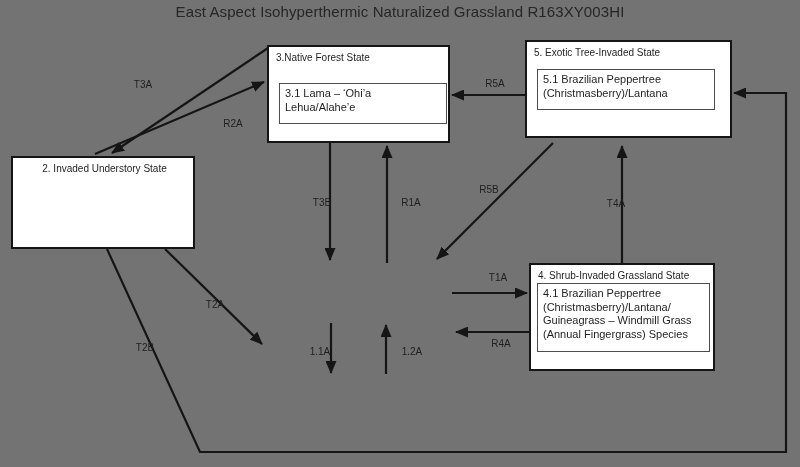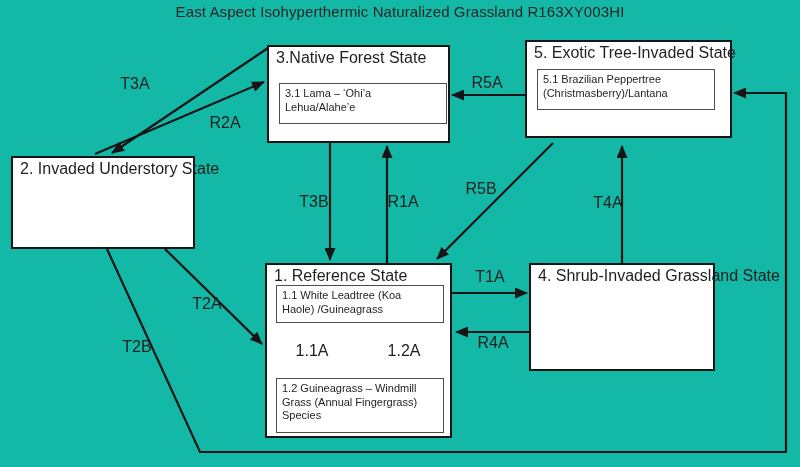--- a/index.html
+++ b/index.html
@@ -1,40 +1,40 @@
 <!DOCTYPE html>
 <html><head>
 <meta charset="utf-8">
 <style>
   html,body{margin:0;padding:0;background:#ffffff;}
   .stage{
-    position:relative;width:800px;height:467px;background:#14b8a6;
+    position:relative;width:800px;height:467px;background:#737373;
     font-family:"Liberation Sans", sans-serif;color:#1f1f1f;overflow:hidden;
   }
   .title{
     position:absolute;left:0;top:3px;width:800px;text-align:center;
     font-size:15px;font-weight:500;letter-spacing:0.1px;color:#262626;
   }
   .arrows{position:absolute;left:0;top:0;width:800px;height:467px;}
   .arrows line,.arrows polyline{stroke:#151515;stroke-width:2.2;fill:none;}
   .state{
     position:absolute;box-sizing:border-box;border:2.5px solid #151515;background:#ffffff;
   }
   .state-name{
-    position:absolute;left:7px;top:4px;right:4px;font-size:16px;line-height:13px;white-space:nowrap;
+    position:absolute;left:7px;top:4px;right:4px;font-size:10px;line-height:13px;white-space:nowrap;
   }
   .community{
     position:absolute;box-sizing:border-box;border:1.5px solid #4d4d4d;background:#ffffff;
   }
   .community-text{
     position:absolute;left:5px;top:3px;right:2px;font-size:11px;line-height:13.5px;white-space:pre-line;
   }
   .plabel{
-    position:absolute;transform:translate(-50%,-50%);font-size:16px;color:#1f1f1f;
-    background:transparent;white-space:nowrap;
+    position:absolute;transform:translate(-50%,-50%);font-size:10px;color:#1f1f1f;
+    background:transparent;white-space:nowrap;margin-left:8px;
   }
   
   .box-s3{left:267px;top:45px;width:183px;height:98px;}
   .box-s3 .c31{left:10px;top:36px;width:168px;height:41px;}
   .box-s5{left:525px;top:40px;width:207px;height:98px;padding-left:29px;}
   .box-s5 .c51{left:10px;top:27px;width:178px;height:41px;}
   .box-s2{left:11px;top:156px;width:184px;height:93px;text-align:center;}
   .box-s2 .c21{left:9px;top:22px;width:170px;height:38px;}
   .box-s1{left:265px;top:263px;width:187px;height:175px;}
   .box-s1 .c11{left:9px;top:20px;width:168px;height:38px;}
@@ -96,35 +96,29 @@
     <div class="community c51">
       <div class="community-text">5.1 Brazilian Peppertree
 (Christmasberry)/Lantana</div>
     </div>
   </div>
 
   <div class="state box-s2">
     <div class="state-name">2. Invaded Understory State</div>
   </div>
 
-  <div class="state box-s1">
-    <div class="state-name">1. Reference State</div>
-    <div class="community c11">
-      <div class="community-text">1.1 White Leadtree (Koa
-Haole) /Guineagrass</div>
-    </div>
-    <div class="community c12">
-      <div class="community-text">1.2 Guineagrass – Windmill
-Grass (Annual Fingergrass)
-Species</div>
-    </div>
-  </div>
 
   <div class="state box-s4">
     <div class="state-name">4. Shrub-Invaded Grassland State</div>
+    <div class="community c41">
+      <div class="community-text">4.1 Brazilian Peppertree
+(Christmasberry)/Lantana/
+Guineagrass – Windmill Grass
+(Annual Fingergrass) Species</div>
+    </div>
   </div>
 
   <div class="plabel" style="left:135px;top:84px;">T3A</div>
   <div class="plabel" style="left:225px;top:123px;">R2A</div>
   <div class="plabel" style="left:487px;top:83px;">R5A</div>
   <div class="plabel" style="left:314px;top:202px;text-align:center;">T3B</div>
   <div class="plabel" style="left:403px;top:202px;">R1A</div>
   <div class="plabel" style="left:481px;top:189px;">R5B</div>
   <div class="plabel" style="left:608px;top:203px;">T4A</div>
   <div class="plabel" style="left:490px;top:277px;">T1A</div>

